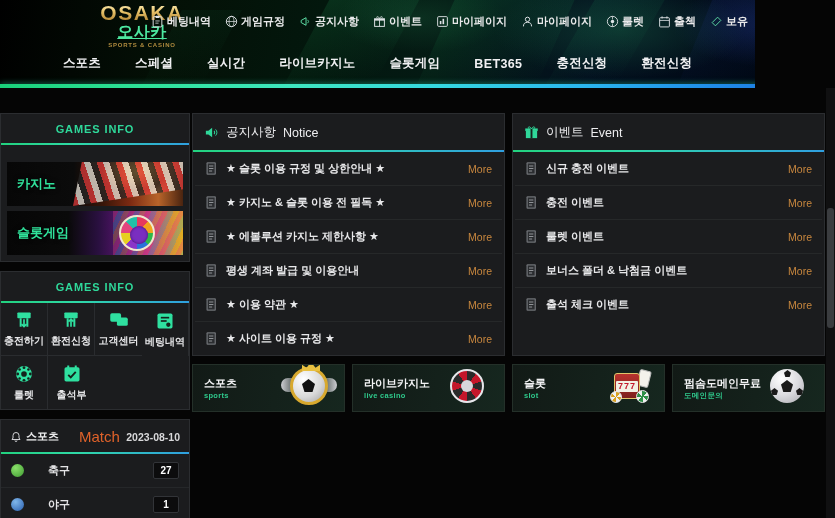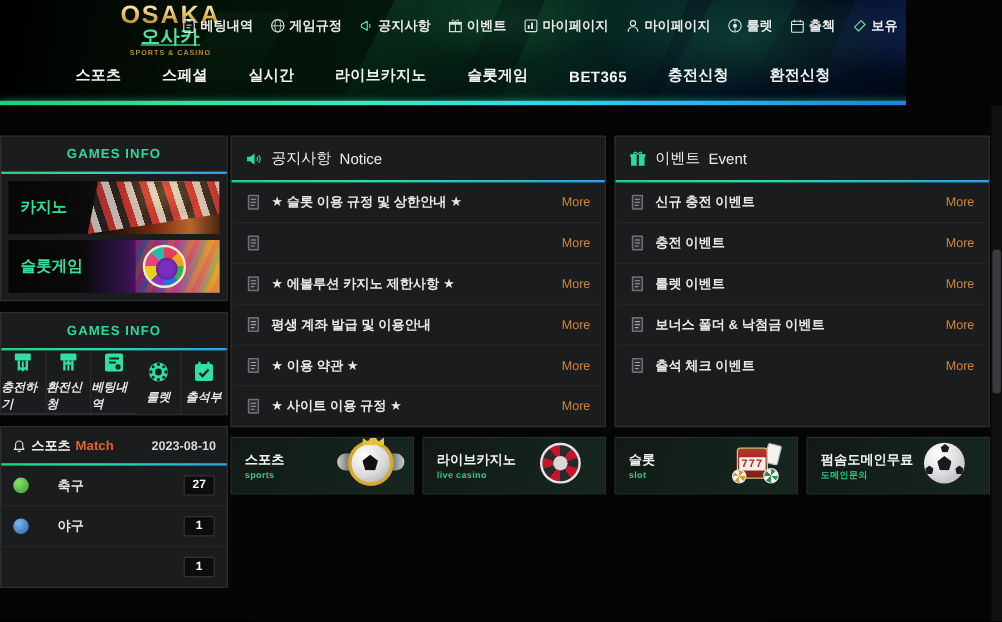--- a/index.html
+++ b/index.html
@@ -61,45 +61,45 @@
   .panel-title { text-align: center; color: #2fd89a; font-size: 11px; font-weight: bold;
     letter-spacing: .9px; padding: 9px 0 8px; }
   .panel-rule { height: 2px; background: linear-gradient(90deg,#22d17f 0%, #2fd9a6 40%, #2f9fe0 100%); }
 
   .banners { padding: 6px; display: flex; flex-direction: column; gap: 5px; }
   .banner { position: relative; height: 44px; overflow: hidden; cursor: pointer; background: #0a0a0a; }
   .banner-label { position: absolute; left: 10px; top: 50%; transform: translateY(-50%);
     font-size: 13px; font-weight: bold; color: #30e39c; z-index: 3; text-shadow: 0 0 5px rgba(0,0,0,.95); }
   .bnr-casino { background:
       radial-gradient(ellipse 46px 30px at 130px 10px, #d8a23a, #7a3a10 60%, transparent 75%),
-      linear-gradient(90deg,#070707 0%, #0b0b0b 38%, #3a1608 55%, #7d2a12 70%, #b8642a 86%, #4a2410 100%); }
+      linear-gradient(90deg,#070707 0%, #0b0b0b 38%, #3a1608 55%, #7d2a12 70%, #b8642a 86%, #4a2410 100%); margin-top: 11px; }
   .bnr-casino .chips { position: absolute; right: 0; top: 0; width: 110px; height: 44px;
     background:
       repeating-linear-gradient(72deg, rgba(230,60,60,.85) 0 6px, rgba(245,240,230,.85) 6px 12px, rgba(40,40,40,.8) 12px 18px);
     opacity: .85; clip-path: polygon(8% 0, 100% 0, 100% 62%, 0 100%); }
   .bnr-slot { background: linear-gradient(90deg,#060606 0%, #0a0a0a 35%, #2a1040 52%, #5a1470 66%, #b0307e 80%, #d8a31f 100%); }
   .bnr-slot .wheel { position: absolute; right: 28px; top: 4px; width: 36px; height: 36px; border-radius: 50%;
     background: conic-gradient(#e63a5e 0 12%, #f2a31c 12% 25%, #2fb84a 25% 38%, #2a72d8 38% 50%, #8a35c8 50% 62%, #e6d020 62% 75%, #e2447e 75% 88%, #20bfa8 88% 100%);
     border: 2px solid #f0e8d0; }
   .bnr-slot .wheel::after { content: ''; position: absolute; left: 9px; top: 9px; width: 18px; height: 18px; border-radius: 50%; background: #7a2ec0; box-shadow: inset 0 0 3px #401070; }
   .bnr-slot .conf { position: absolute; right: 0; top: 0; width: 70px; height: 44px;
     background: repeating-linear-gradient(115deg, rgba(255,80,140,.35) 0 5px, rgba(60,200,220,.3) 5px 10px, rgba(250,210,40,.3) 10px 15px); opacity:.8; }
 
-  .grid { display: grid; grid-template-columns: repeat(5,1fr); font-style: italic; }
+  .grid { display: grid; grid-template-columns: repeat(4,1fr); }
   .grid-cell { height: 53px; display: flex; flex-direction: column; align-items: center; justify-content: center;
     gap: 4px; border-right: 1px solid #2a2c2f; border-bottom: 1px solid #2a2c2f; cursor: pointer; }
   .grid-cell:nth-child(3n) { border-right: none; }
   .grid-cell:nth-child(n+4) { border-bottom: none; }
   .gc-ico { width: 20px; height: 20px; }
   .gc-label { font-size: 10px; color: #e6e6e8; font-weight: bold; }
 
   .match-head { display: flex; align-items: center; padding: 8px 9px 7px; }
   .match-bell { width: 12px; height: 12px; margin-right: 4px; }
   .match-t1 { font-size: 11px; color: #ededee; font-weight: bold; }
-  .match-t2 { font-size: 11px; color: #e0622a; font-weight: bold; margin-left: 4px; }
+  .match-t2 { font-size: 15px; color: #e0622a; font-weight: normal; margin-left: 20px; }
   .match-date { margin-left: auto; font-size: 10.5px; color: #d8d8da; font-weight: bold; }
   .match-row { display: flex; align-items: center; padding: 8px 10px; border-bottom: 1px solid #252729; cursor: pointer; }
   .mr-dot { width: 13px; height: 13px; border-radius: 50%; margin-right: 8px; flex: none; }
   .mr-name { font-size: 11px; color: #e4e4e6; font-weight: bold; margin-left: 16px; }
   .mr-count { margin-left: auto; min-width: 26px; text-align: center; font-size: 10px; color: #fff;
     background: #0c0c0d; border: 1px solid #323438; border-radius: 2px; padding: 2px 5px; font-weight: bold; }
 
   
   .main { position: absolute; left: 192px; top: 25px; width: 633px; }
   .cards-row { display: flex; gap: 7px; }
@@ -293,20 +293,27 @@
 
           <div class="grid-cell">
             <svg class="gc-ico" viewBox="0 0 24 24">
               <rect x="4" y="3" width="16" height="7" rx="1" fill="#2fe0a0"></rect>
               <path d="M8 10 L8 20 M16 10 L16 20" stroke="#2fe0a0" stroke-width="2.4"></path>
               <path d="M12 20 L12 11 M9 14 L12 11 L15 14" stroke="#2fe0a0" stroke-width="2" fill="none"></path>
             </svg>
             <span class="gc-label">환전신청</span>
           </div>
 
+          <div class="grid-cell">
+            <svg class="gc-ico" viewBox="0 0 24 24">
+              <rect x="1.5" y="4" width="13" height="10" rx="2" fill="#2fe0a0"></rect>
+              <rect x="9.5" y="9" width="13" height="10" rx="2" fill="#2fe0a0"></rect>
+            </svg>
+            <span class="gc-label">고객센터</span>
+          </div>
 
           <div class="grid-cell">
             <svg class="gc-ico" viewBox="0 0 24 24">
               <rect x="3" y="3" width="18" height="18" rx="2" fill="#2fe0a0"></rect>
               <line x1="7" y1="8" x2="17" y2="8" stroke="#14231c" stroke-width="2"></line>
               <line x1="7" y1="12" x2="14" y2="12" stroke="#14231c" stroke-width="2"></line>
               <circle cx="16" cy="16.5" r="2.6" fill="#14231c"></circle>
             </svg>
             <span class="gc-label">베팅내역</span>
           </div>
@@ -398,20 +405,21 @@
               <span class="row-more">More</span>
             </div>
             <div class="lc-row">
               <svg class="row-ico" viewBox="0 0 20 24">
                 <rect x="2" y="2" width="15" height="20" rx="1.5" fill="#6f7276"></rect>
                 <rect x="4" y="4" width="11" height="16" fill="#2b2d30"></rect>
                 <line x1="6" y1="8" x2="13" y2="8" stroke="#9fa2a6" stroke-width="1.4"></line>
                 <line x1="6" y1="12" x2="13" y2="12" stroke="#9fa2a6" stroke-width="1.4"></line>
                 <line x1="6" y1="16" x2="11" y2="16" stroke="#9fa2a6" stroke-width="1.4"></line>
               </svg>
+              <span class="row-text">★ 카지노 &amp; 슬롯 이용 전 필독 ★</span>
               <span class="row-more">More</span>
             </div>
             <div class="lc-row">
               <svg class="row-ico" viewBox="0 0 20 24">
                 <rect x="2" y="2" width="15" height="20" rx="1.5" fill="#6f7276"></rect>
                 <rect x="4" y="4" width="11" height="16" fill="#2b2d30"></rect>
                 <line x1="6" y1="8" x2="13" y2="8" stroke="#9fa2a6" stroke-width="1.4"></line>
                 <line x1="6" y1="12" x2="13" y2="12" stroke="#9fa2a6" stroke-width="1.4"></line>
                 <line x1="6" y1="16" x2="11" y2="16" stroke="#9fa2a6" stroke-width="1.4"></line>
               </svg>

